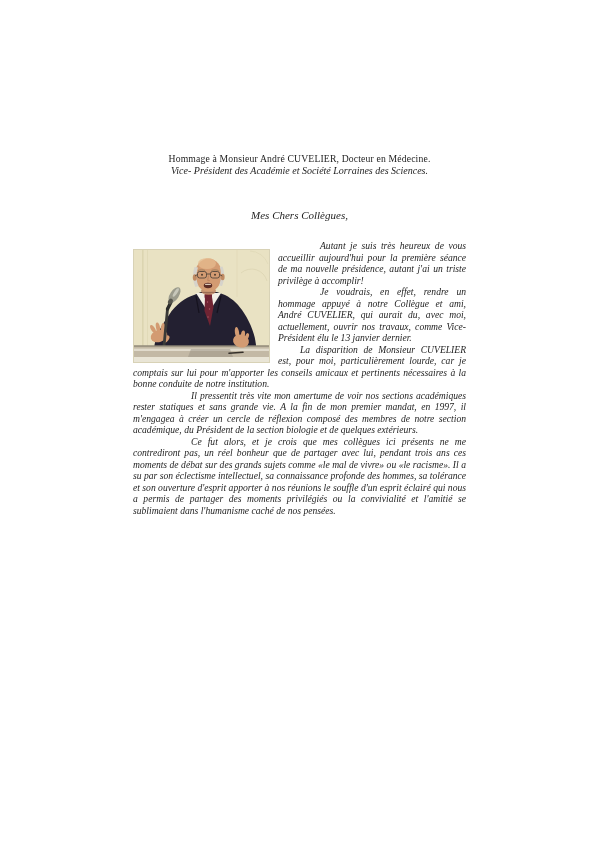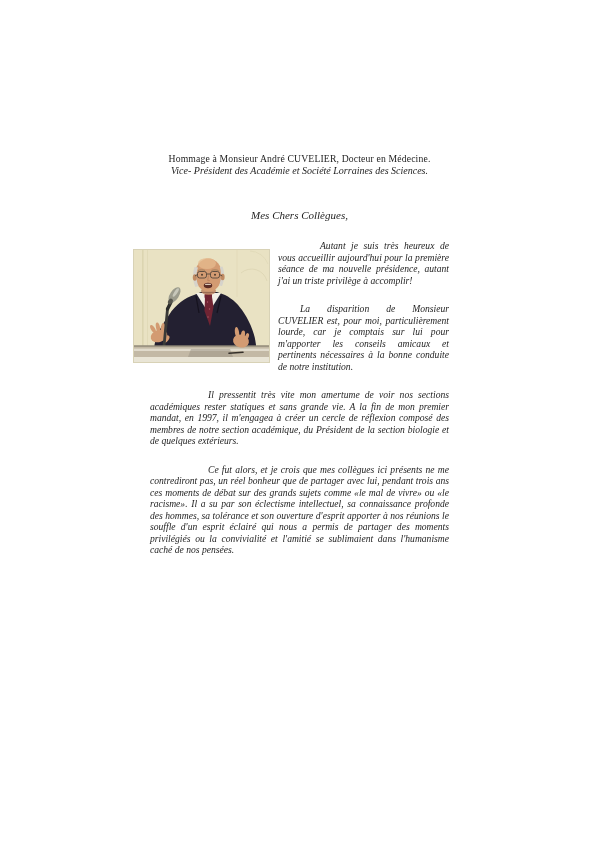--- a/index.html
+++ b/index.html
@@ -44,21 +44,21 @@
     line-height:11.5px;
     text-align:justify;
     text-justify:inter-word;
   }
   .photo {
     float:left;
     width:137px; height:114px;
     margin:9px 8px 3px 0;
     display:block;
   }
-  p.para { margin:17px; padding:0; }
+  p.para { margin:0; padding:0; }
   .indent-md { text-indent:42px; }
   .indent-sm { text-indent:22px; }
   .indent-xl { text-indent:58px; }
 </style>
 </head>
 <body>
 
 <div class="page">
   <div class="content">
 
@@ -159,19 +159,20 @@
           <ellipse cx="110" cy="85.5" rx="2" ry="4" transform="rotate(8 110 85.5)"></ellipse>
           <ellipse cx="114" cy="87.5" rx="1.8" ry="3.5" transform="rotate(18 114 87.5)"></ellipse>
         </g>
 
         <line x1="96" y1="104.3" x2="110" y2="103.2" stroke="#35302a" stroke-width="1.6" stroke-linecap="round"></line>
 
         <rect x="0.5" y="0.5" width="136" height="113" fill="none" stroke="#d8d2b6"></rect>
       </svg>
 
       <p class="para indent-md">Autant je suis très heureux de vous accueillir aujourd'hui pour la première séance de ma nouvelle présidence, autant j'ai un triste privilège à accomplir!</p>
+      <p class="para indent-md">Je voudrais, en effet, rendre un hommage appuyé à notre Collègue et ami, André CUVELIER, qui aurait du, avec moi, actuellement, ouvrir nos travaux, comme Vice-Président élu le 13 janvier dernier.</p>
       <p class="para indent-sm">La disparition de Monsieur CUVELIER est, pour moi, particulièrement lourde, car je comptais sur lui pour m'apporter les conseils amicaux et pertinents nécessaires à la bonne conduite de notre institution.</p>
       <p class="para indent-xl">Il pressentit très vite mon amertume de voir nos sections académiques rester statiques et sans grande vie. A la fin de mon premier mandat, en 1997, il m'engagea à créer un cercle de réflexion composé des membres de notre section académique, du Président de la section biologie et de quelques extérieurs.</p>
       <p class="para indent-xl">Ce fut alors, et je crois que mes collègues ici présents ne me contrediront pas, un réel bonheur que de partager avec lui, pendant trois ans ces moments de débat sur des grands sujets comme «le mal de vivre» ou «le racisme». Il a su par son éclectisme intellectuel, sa connaissance profonde des hommes, sa tolérance et son ouverture d'esprit apporter à nos réunions le souffle d'un esprit éclairé qui nous a permis de partager des moments privilégiés ou la convivialité et l'amitié se sublimaient dans l'humanisme caché de nos pensées.</p>
     </div>
 
   </div>
 </div>
 
 </body></html>

